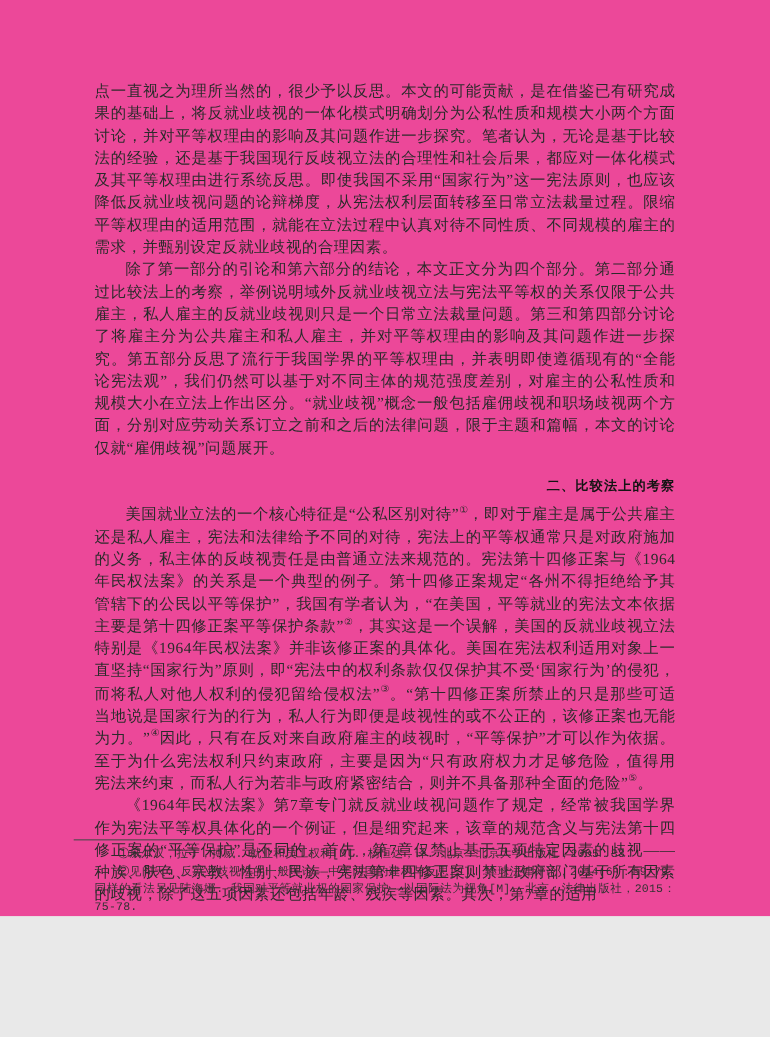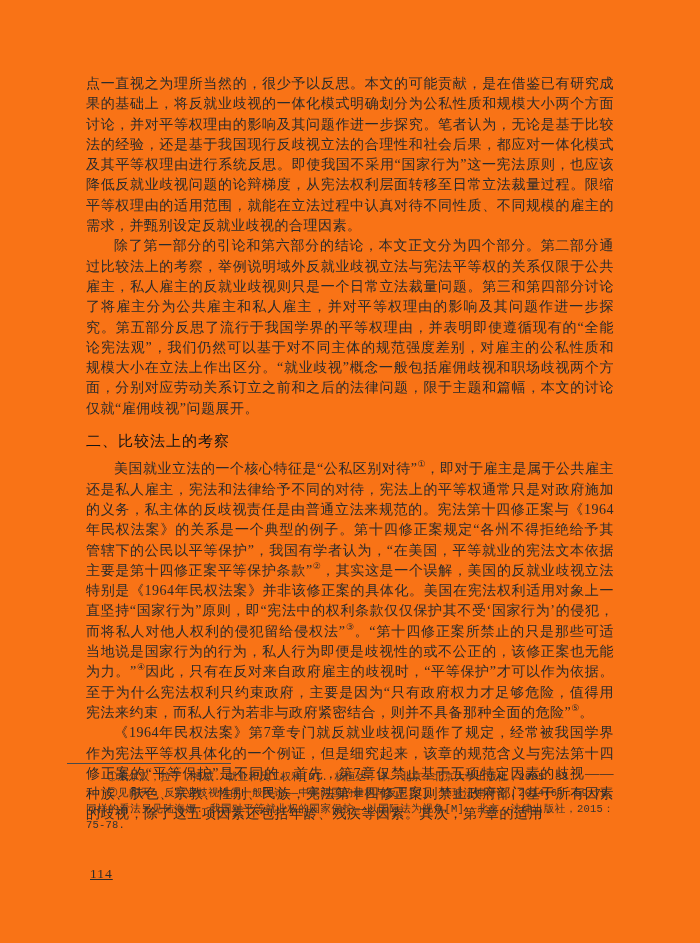--- a/index.html
+++ b/index.html
@@ -3,22 +3,22 @@
 <meta charset="utf-8">
 <style>
   html, body {
     margin: 0;
     padding: 0;
     background: #e9e9e9;
   }
   .page {
     position: relative;
     width: 700px;
-    height: 943px;
-    background: #f97316;
+    height: 833px;
+    background: #ec4899;
     overflow: hidden;
     font-family: "Liberation Serif", "DejaVu Serif", serif;
     color: #2b2b2b;
   }
   .body-text {
     position: absolute;
     top: 74px;
     left: 86px;
     width: 528px;
     font-size: 14px;
@@ -36,24 +36,24 @@
   }
   .body-text sup {
     font-size: 9px;
     line-height: 0;
     vertical-align: super;
     letter-spacing: 0;
   }
   .section-heading {
     margin: 12px 0 8px 0;
     font-family: "Liberation Sans", "DejaVu Sans", sans-serif;
-    font-weight: 400;
-    font-size: 15px;
+    font-weight: 700;
+    font-size: 12px;
     line-height: 20.3px;
-    text-align: left;
+    text-align: right;
     letter-spacing: 1px;
     color: #141414;
   }
   .footnote-rule {
     position: absolute;
     top: 763px;
     left: 67px;
     width: 164px;
     height: 0;
     border-top: 1px solid #4a4a4a;

